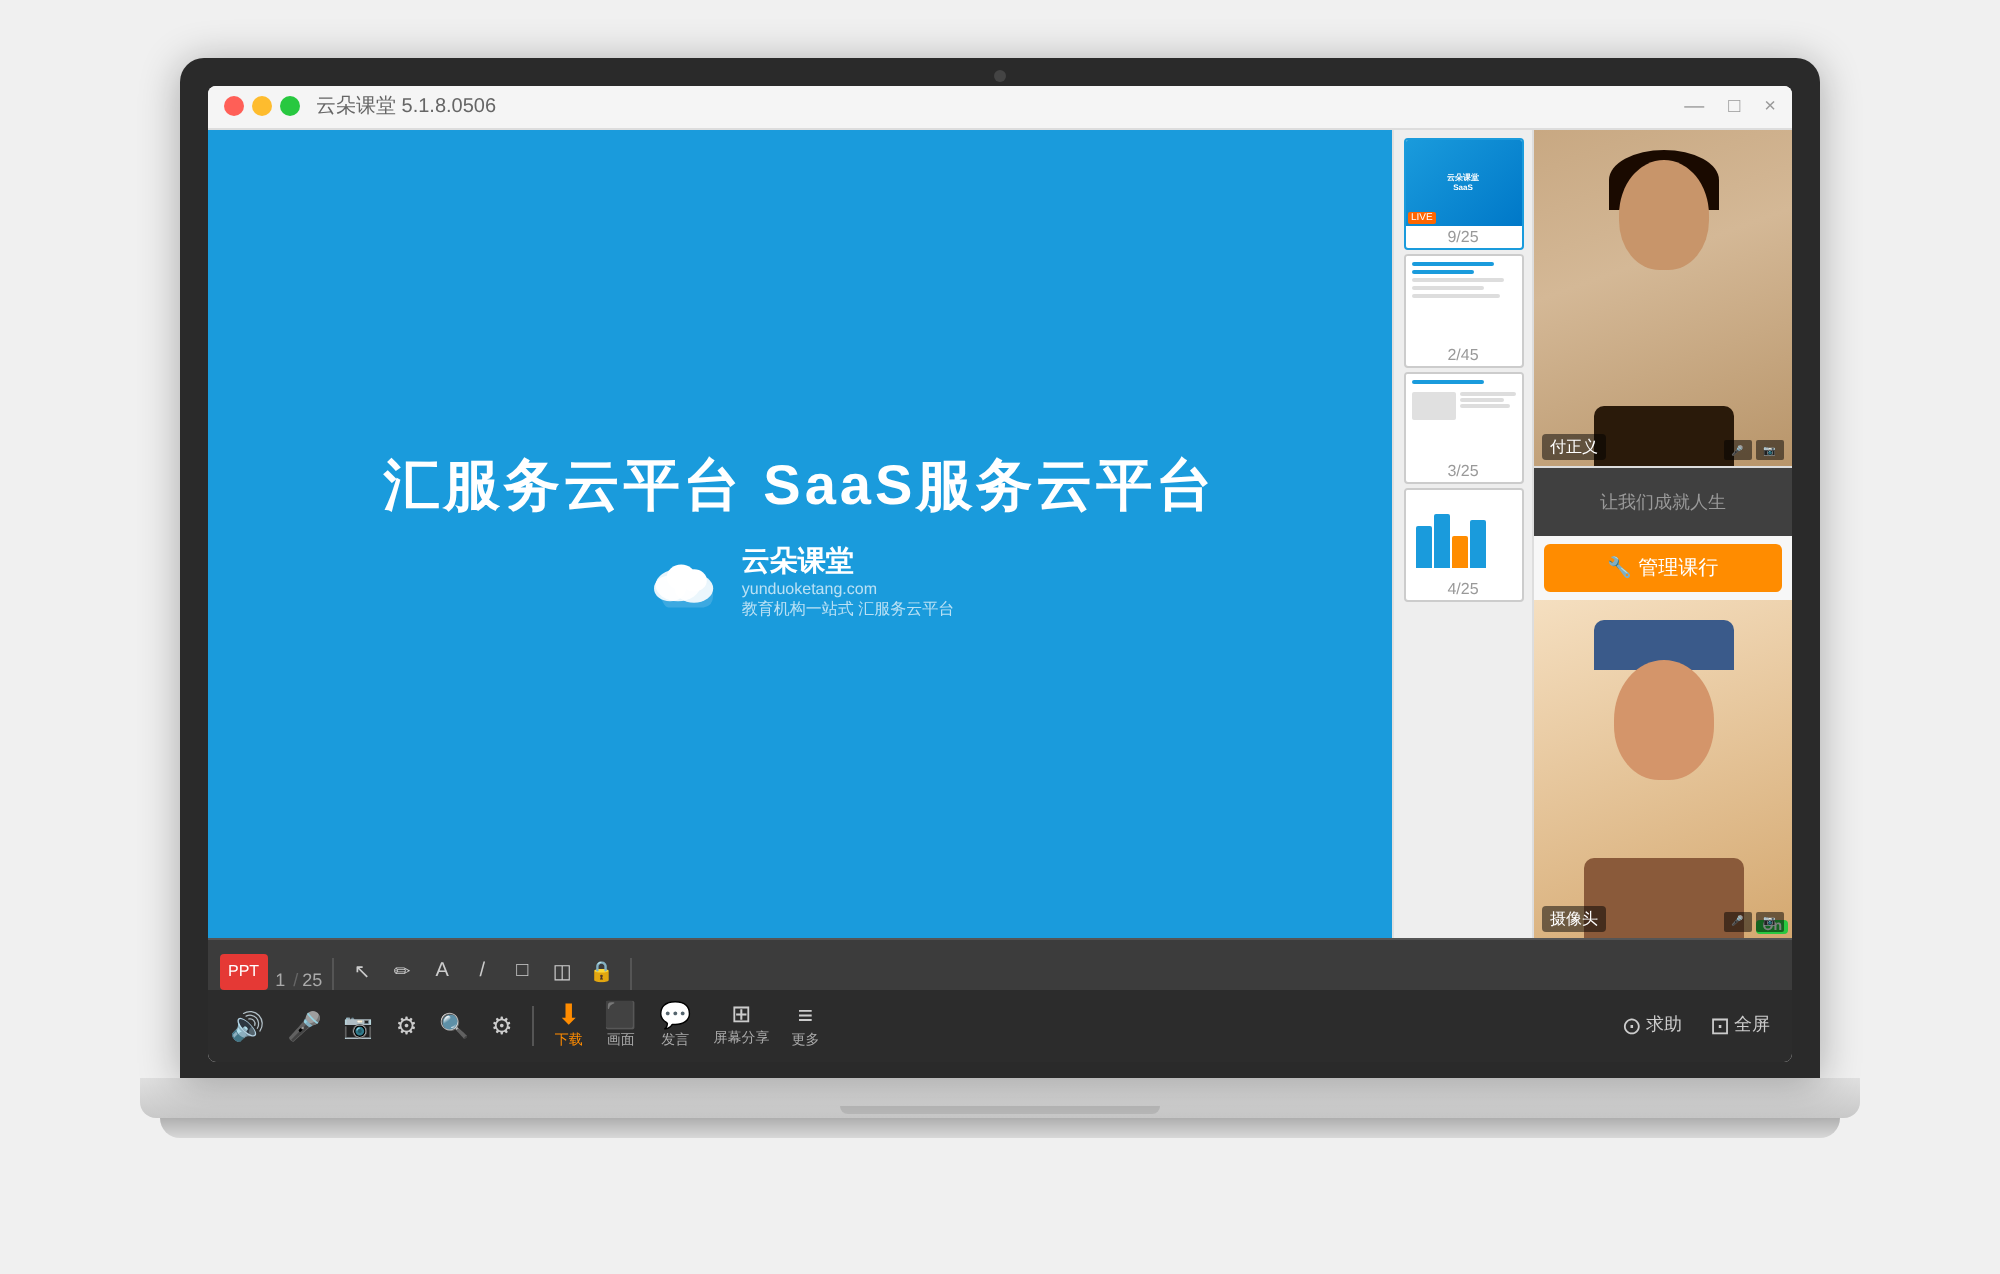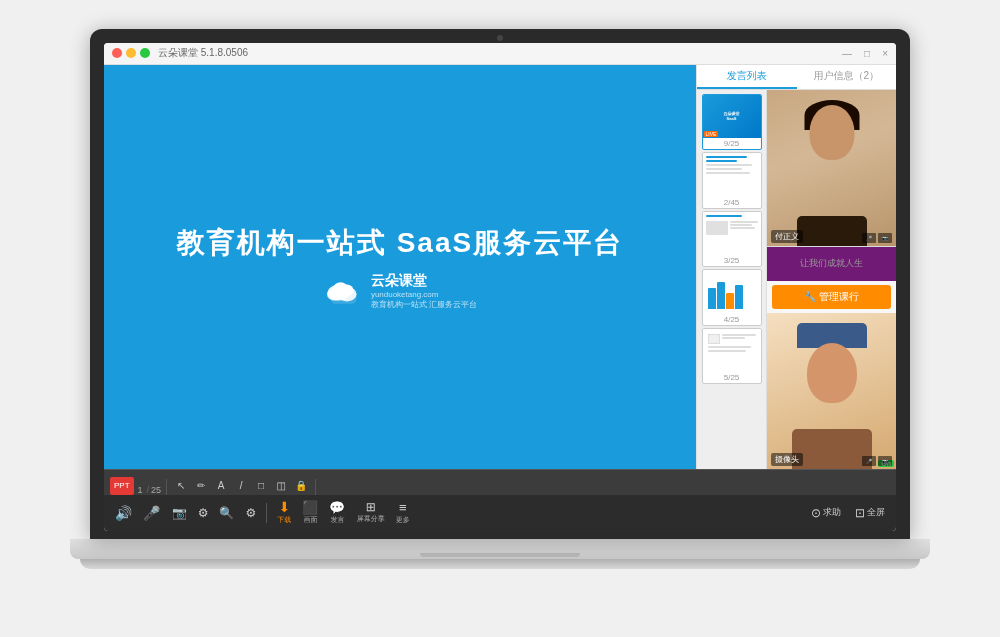--- a/index.html
+++ b/index.html
@@ -344,21 +344,21 @@
       border-radius: 1px;
       display: flex;
       align-items: center;
       justify-content: center;
       color: #fff;
       font-size: 5px;
     }
 
     .chat-area {
       height: 35px;
-      background: #701a75;
+      background: #404040;
       border-top: 1px solid #ddd;
       flex-shrink: 0;
       display: flex;
       align-items: center;
       justify-content: center;
     }
     .chat-text {
       font-size: 9px;
       color: #999;
     }
@@ -586,21 +586,21 @@
         <div class="title-bar-right">
           <span>—</span>
           <span>□</span>
           <span>×</span>
         </div>
       </div>
 
       <div class="main-content">
 
         <div class="presentation-area">
-          <div class="slide-title">教育机构一站式  SaaS服务云平台</div>
+          <div class="slide-title">汇服务云平台  SaaS服务云平台</div>
 
           <div class="logo-area">
 
             <svg class="logo-icon" viewBox="0 0 50 40" fill="none">
               <ellipse cx="20" cy="22" rx="14" ry="10" fill="white" opacity="0.9"></ellipse>
               <ellipse cx="30" cy="24" rx="12" ry="9" fill="white" opacity="0.9"></ellipse>
               <ellipse cx="15" cy="24" rx="10" ry="8" fill="white" opacity="0.9"></ellipse>
               <ellipse cx="22" cy="17" rx="9" ry="8" fill="white"></ellipse>
               <ellipse cx="30" cy="19" rx="8" ry="7" fill="white"></ellipse>
               <path d="M8 24 Q10 35 14 36 L36 36 Q42 35 42 28 Q42 22 36 20 Q34 12 26 12 Q18 12 16 18 Q10 18 8 24Z" fill="white" opacity="0.15"></path>
@@ -609,24 +609,20 @@
               <span class="logo-name">云朵课堂</span>
               <span class="logo-url">yunduoketang.com</span>
               <span class="logo-slogan">教育机构一站式
 汇服务云平台</span>
             </div>
           </div>
         </div>
 
         <div class="right-panel">
 
-          <div class="right-tabs">
-            <div class="right-tab active">发言列表</div>
-            <div class="right-tab">用户信息（2）</div>
-          </div>
 
           <div class="right-inner">
 
             <div class="slides-column">
 
               <div class="slide-thumb active">
                 <div class="slide-thumb-inner">
                   <div class="thumb-img-1">
                     <div class="thumb-img-1-text">云朵课堂<br>SaaS</div>
                   </div>
@@ -672,38 +668,20 @@
                       <div style="width:8px;height:60%;background:#1a9bdc;border-radius:1px 1px 0 0"></div>
                       <div style="width:8px;height:80%;background:#1a9bdc;border-radius:1px 1px 0 0"></div>
                       <div style="width:8px;height:45%;background:#ff8c00;border-radius:1px 1px 0 0"></div>
                       <div style="width:8px;height:70%;background:#1a9bdc;border-radius:1px 1px 0 0"></div>
                     </div>
                   </div>
                 </div>
                 <div class="slide-number">4/25</div>
               </div>
 
-              <div class="slide-thumb">
-                <div class="slide-thumb-inner">
-                  <div class="thumb-img-2">
-                    <div style="padding:2px;display:flex;flex-direction:column;gap:2px">
-                      <div style="display:flex;gap:2px">
-                        <div style="width:12px;height:10px;background:#f0f0f0;border:1px solid #ddd"></div>
-                        <div style="flex:1;display:flex;flex-direction:column;gap:1px">
-                          <div class="thumb-line-item gray2" style="width:100%"></div>
-                          <div class="thumb-line-item gray2" style="width:70%"></div>
-                        </div>
-                      </div>
-                      <div class="thumb-line-item gray2" style="width:90%"></div>
-                      <div class="thumb-line-item gray2" style="width:80%"></div>
-                    </div>
-                  </div>
-                </div>
-                <div class="slide-number">5/25</div>
-              </div>
 
             </div>
 
             <div class="participants-column">
 
               <div class="video-feed video-feed-top" style="position:relative;">
                 <div class="person-top">
                   <div class="hair-top"></div>
                   <div class="face-top"></div>
                   <div class="body-top"></div>

